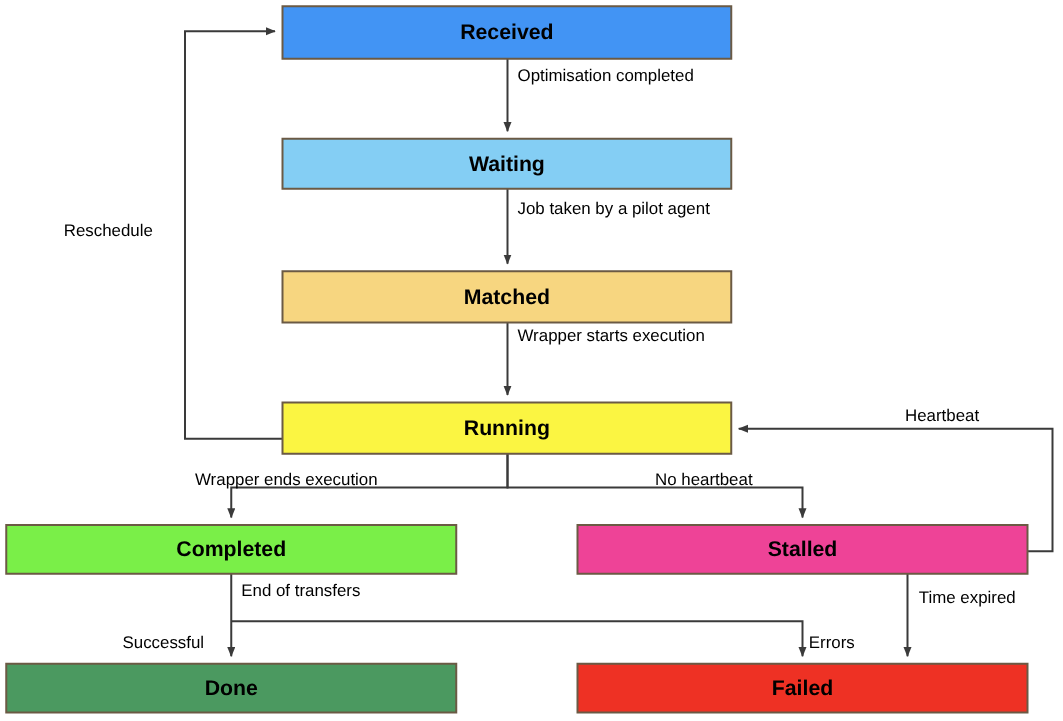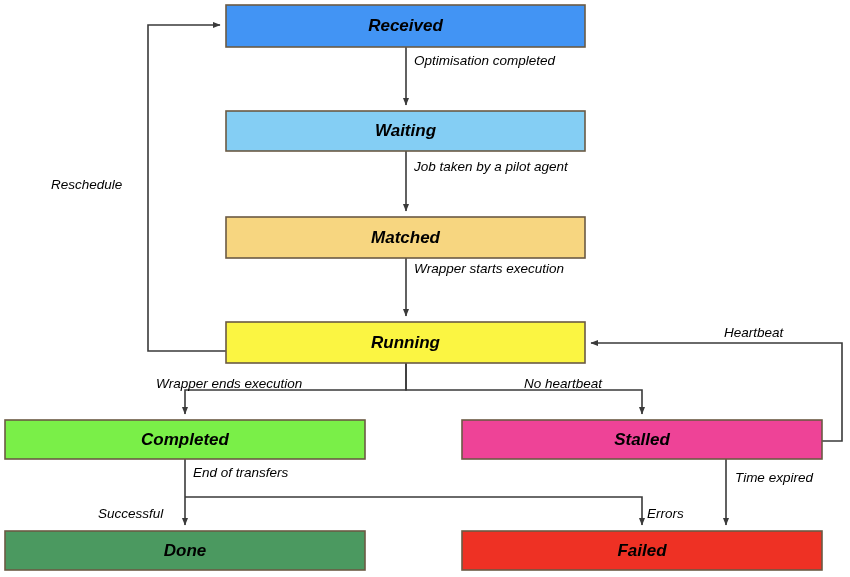--- a/index.html
+++ b/index.html
@@ -11,21 +11,20 @@
     width: 850px;
     height: 577px;
     font-family: "Liberation Sans", sans-serif;
     overflow: hidden;
   }
   #diagram-root {
     position: relative;
     width: 850px;
     height: 453px;
     background: #ffffff;
-    font-style: italic;
   }
   svg.flow {
     display: block;
     width: 850px;
     height: 577px;
   }
   .state-label {
     font-family: "Liberation Sans", sans-serif;
     font-size: 17px;
     font-weight: bold;

